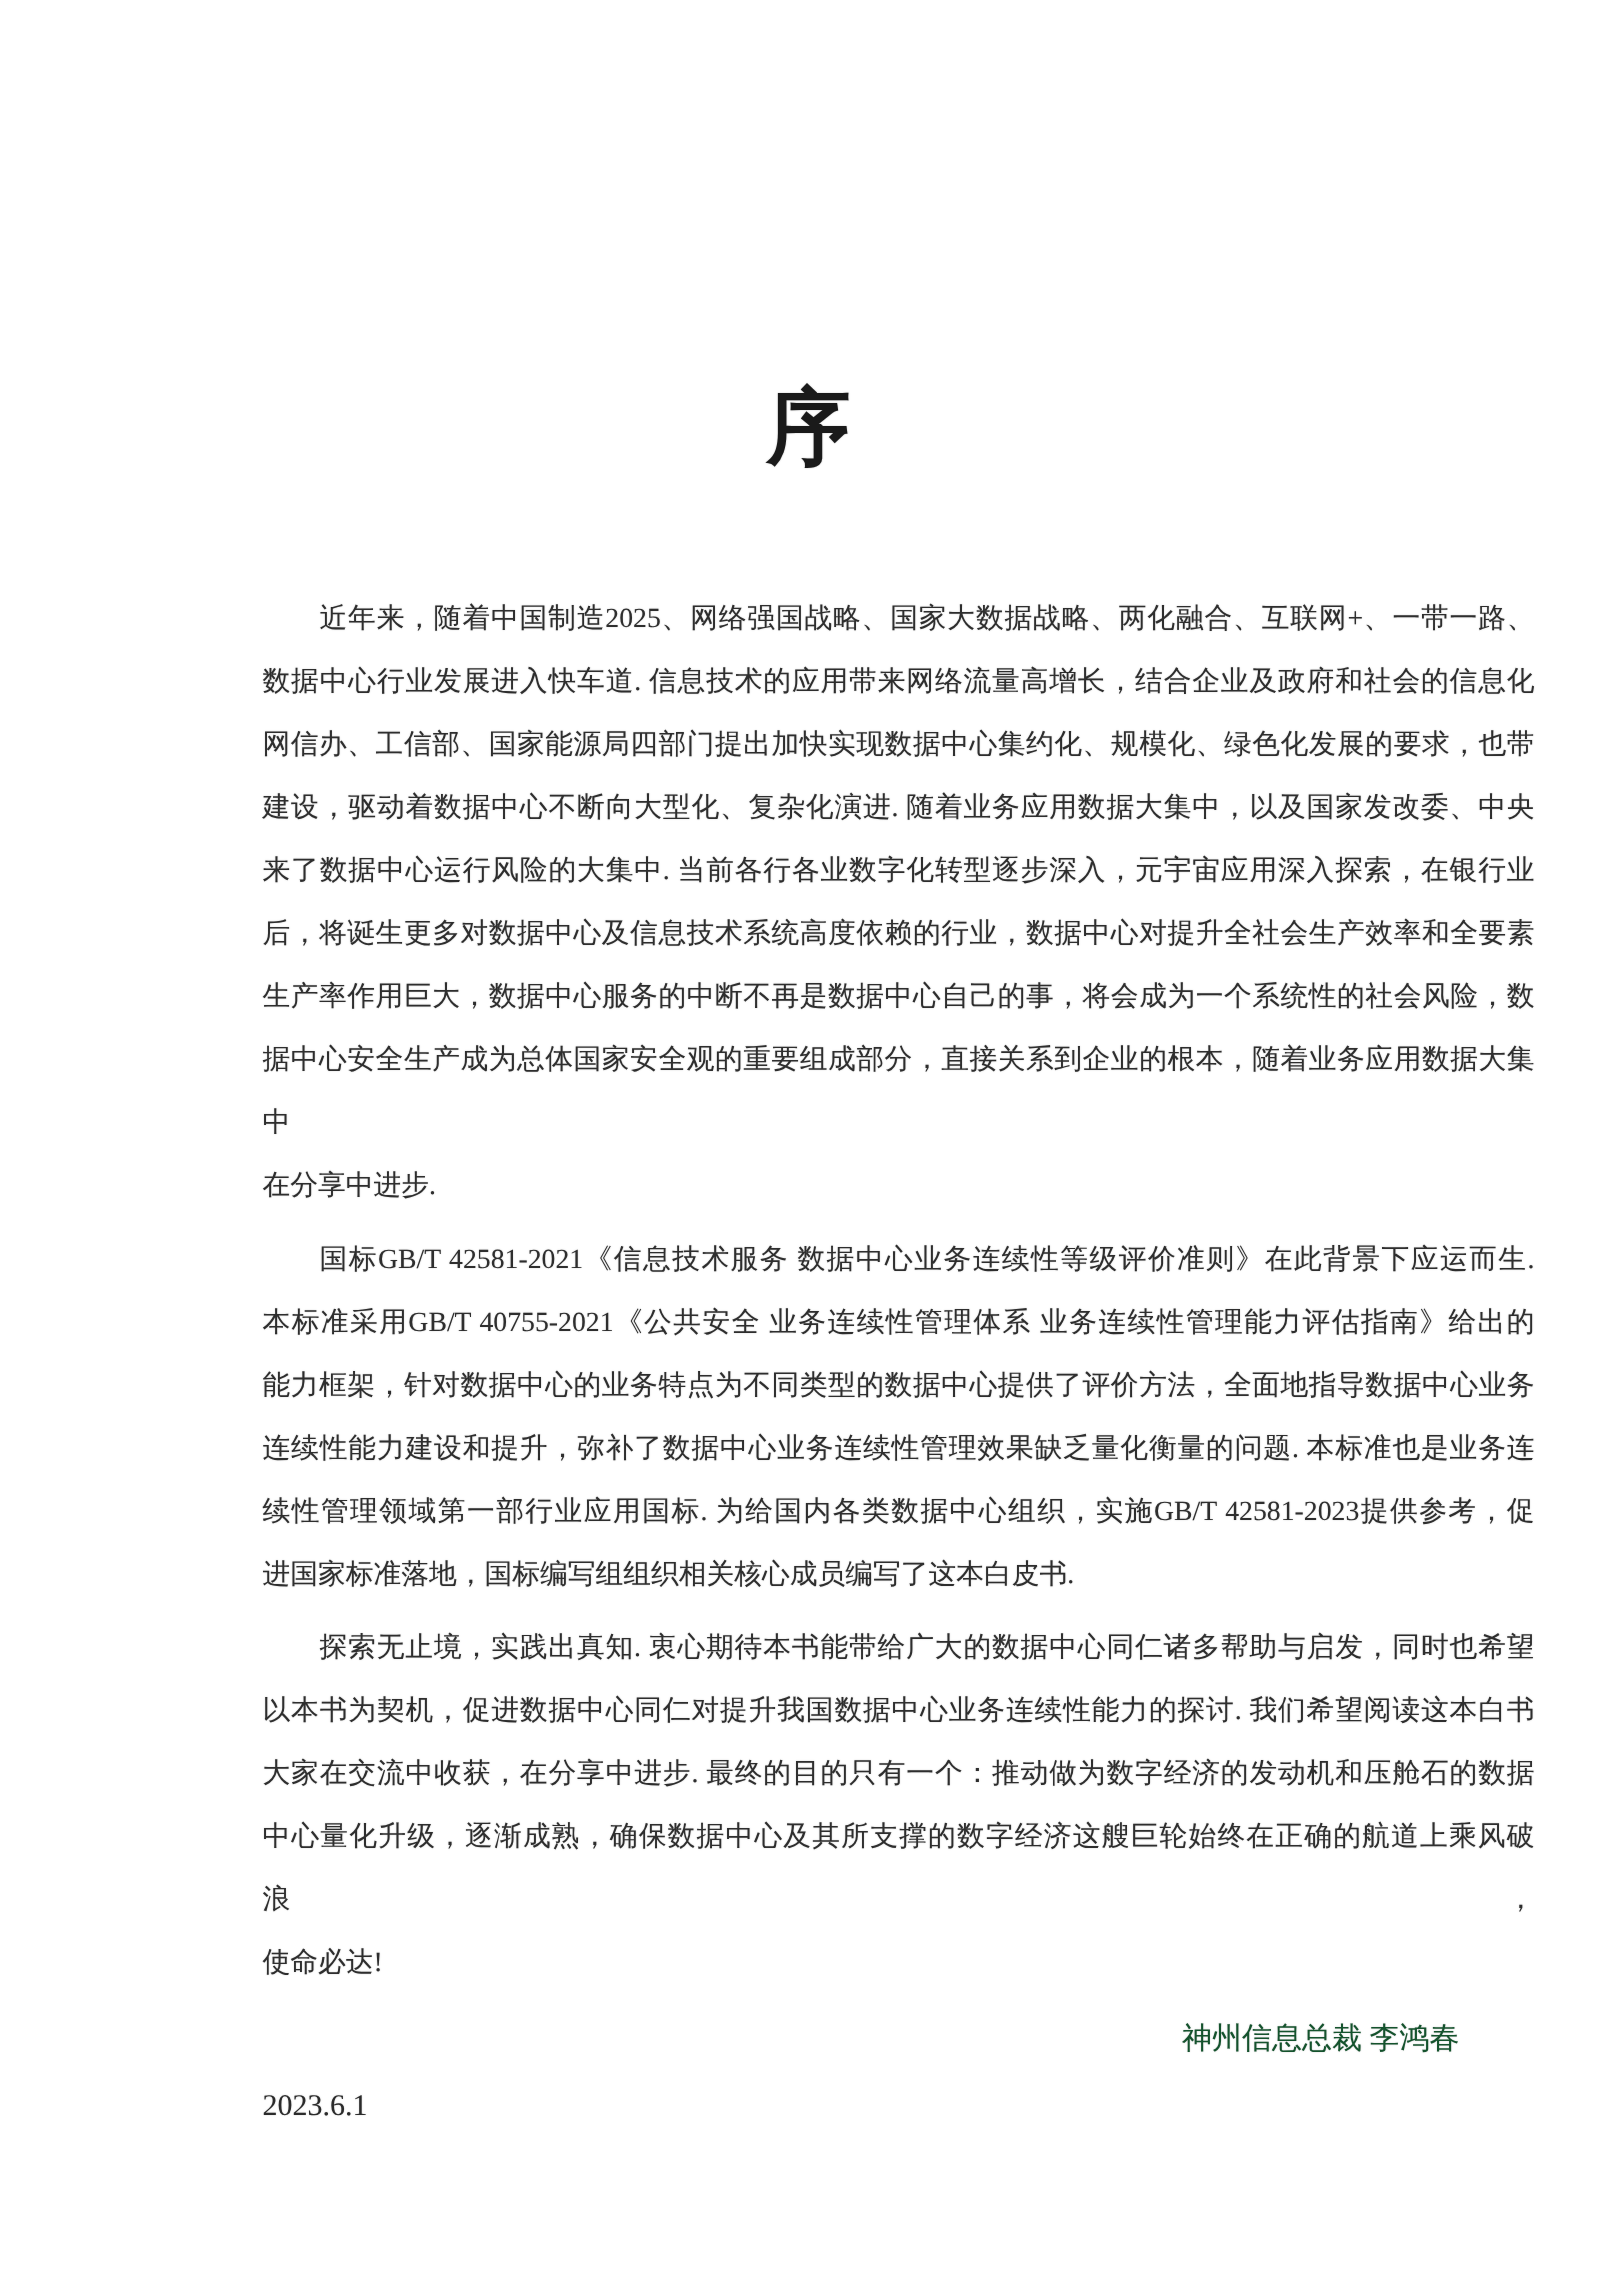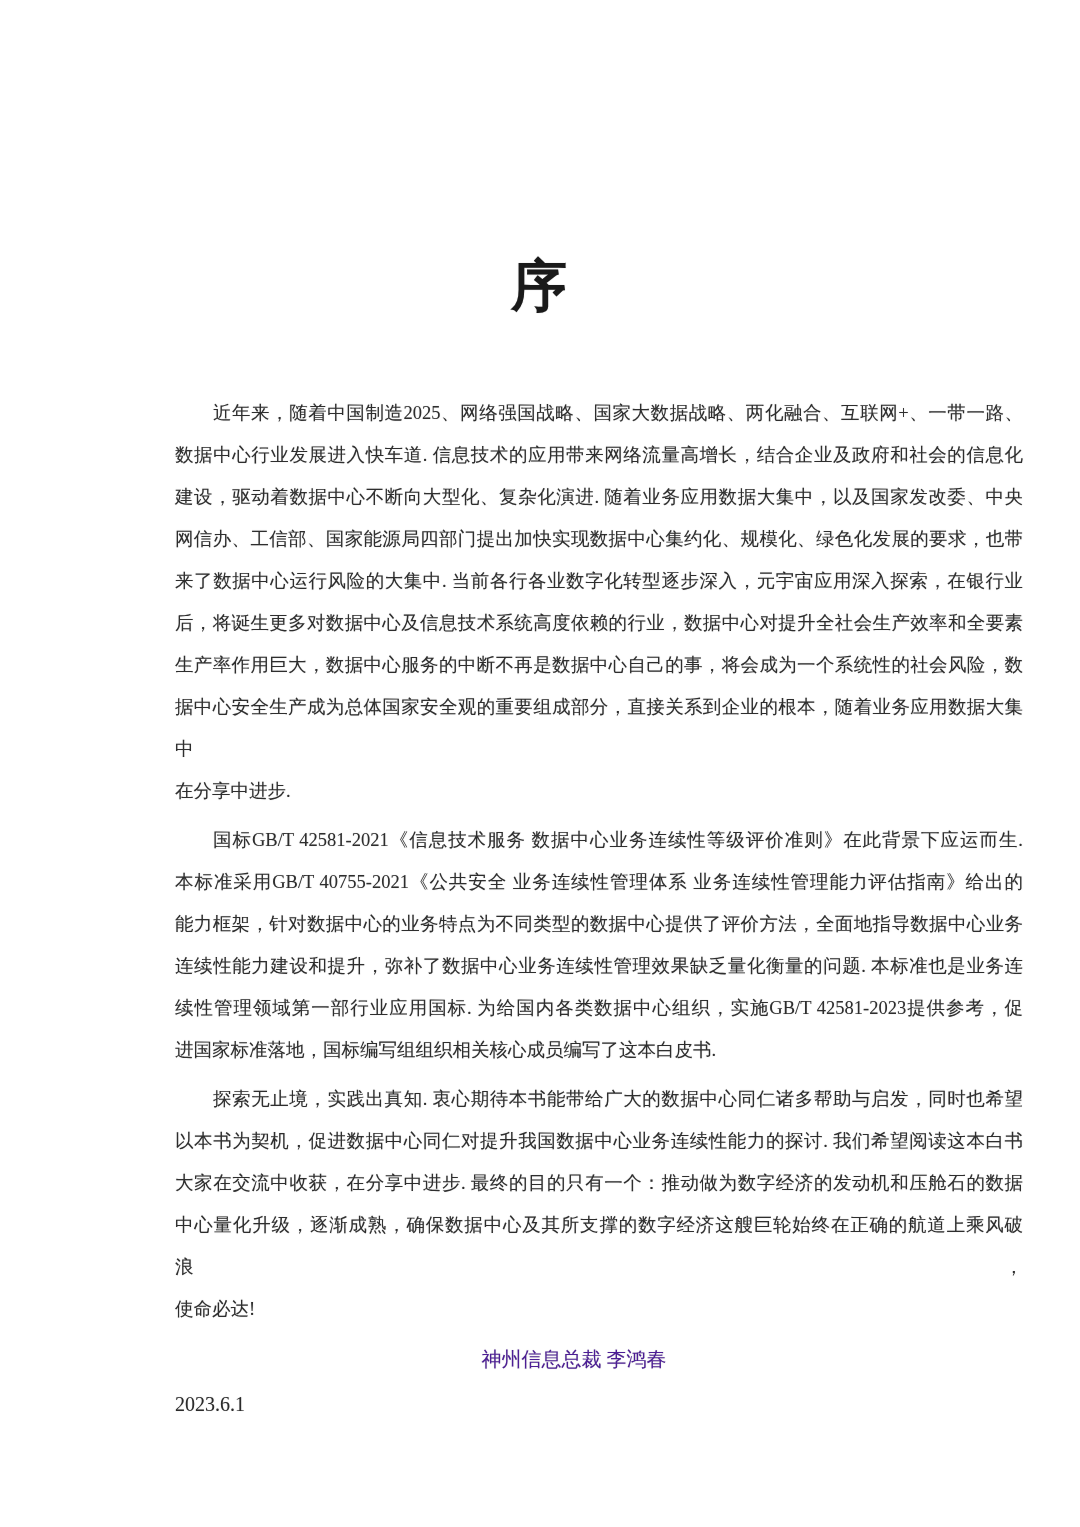--- a/index.html
+++ b/index.html
@@ -56,23 +56,23 @@
   .line.first {
     text-indent: 38px;
   }
   .line.plast {
     text-align-last: left;
   }
   .signature {
     margin-top: 2px;
     font-size: 20px;
     line-height: 44px;
-    text-align: center;
+    text-align: right;
     padding-right: 50px;
-    color: #4c1d95;
+    color: #14532d;
     text-shadow: 0 0 1px rgba(70,70,70,0.35);
   }
   .date {
     font-size: 20px;
     line-height: 46px;
     text-align: left;
     padding-right: 72px;
     color: #2b2b2b;
     text-shadow: 0 0 1px rgba(70,70,70,0.35);
   }
@@ -81,22 +81,22 @@
 <body>
 
 <div class="page">
   <h1 class="title">序</h1>
 
   <div class="content">
 
     <div class="para">
       <div class="line first">近年来，随着中国制造2025、网络强国战略、国家大数据战略、两化融合、互联网+、一带一路、</div>
       <div class="line">数据中心行业发展进入快车道. 信息技术的应用带来网络流量高增长，结合企业及政府和社会的信息化</div>
+      <div class="line">网信办、工信部、国家能源局四部门提出加快实现数据中心集约化、规模化、绿色化发展的要求，也带</div>
       <div class="line">建设，驱动着数据中心不断向大型化、复杂化演进. 随着业务应用数据大集中，以及国家发改委、中央</div>
-      <div class="line">网信办、工信部、国家能源局四部门提出加快实现数据中心集约化、规模化、绿色化发展的要求，也带</div>
       <div class="line">来了数据中心运行风险的大集中. 当前各行各业数字化转型逐步深入，元宇宙应用深入探索，在银行业</div>
       <div class="line">后，将诞生更多对数据中心及信息技术系统高度依赖的行业，数据中心对提升全社会生产效率和全要素</div>
       <div class="line">生产率作用巨大，数据中心服务的中断不再是数据中心自己的事，将会成为一个系统性的社会风险，数</div>
       <div class="line">据中心安全生产成为总体国家安全观的重要组成部分，直接关系到企业的根本，随着业务应用数据大集中</div>
       <div class="line plast">在分享中进步.</div>
     </div>
 
     <div class="para">
       <div class="line first">国标GB/T 42581-2021《信息技术服务 数据中心业务连续性等级评价准则》在此背景下应运而生.</div>
       <div class="line">本标准采用GB/T 40755-2021《公共安全 业务连续性管理体系 业务连续性管理能力评估指南》给出的</div>

